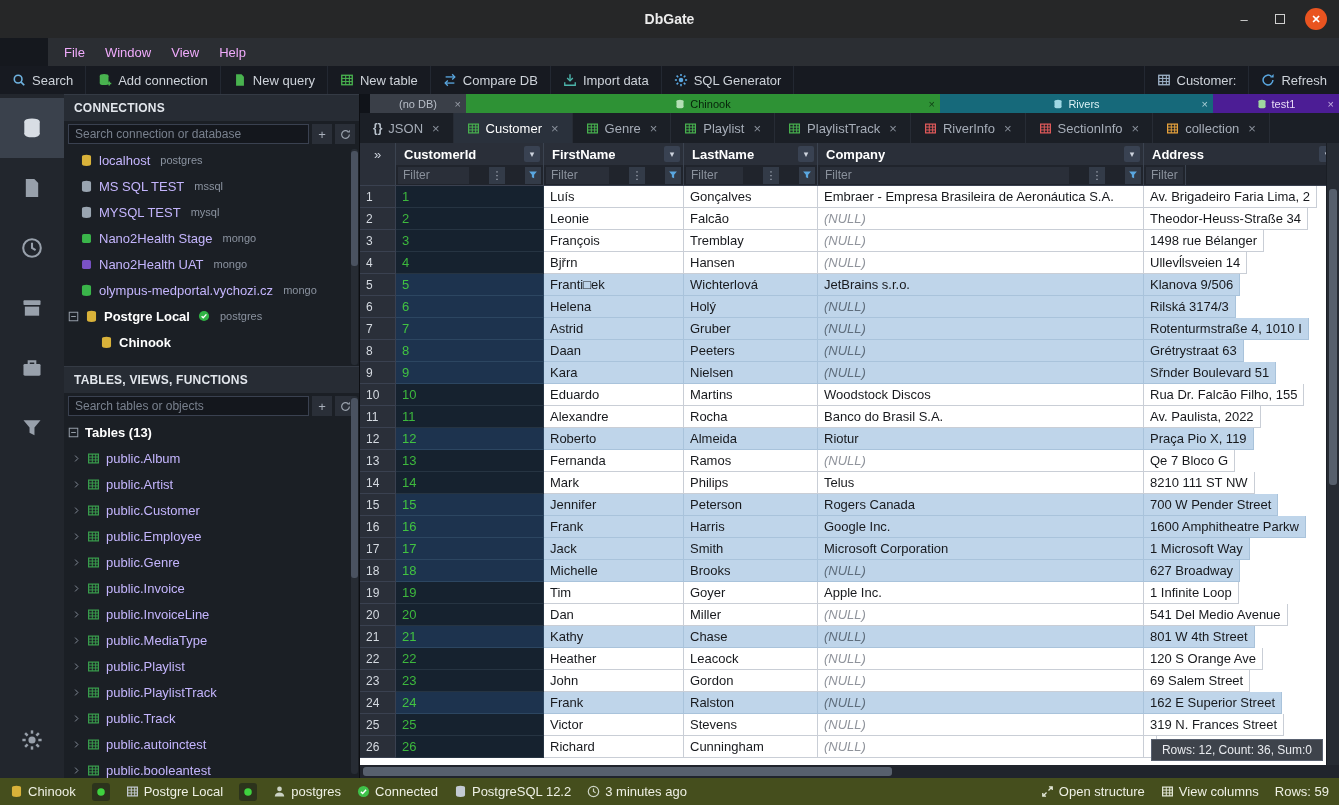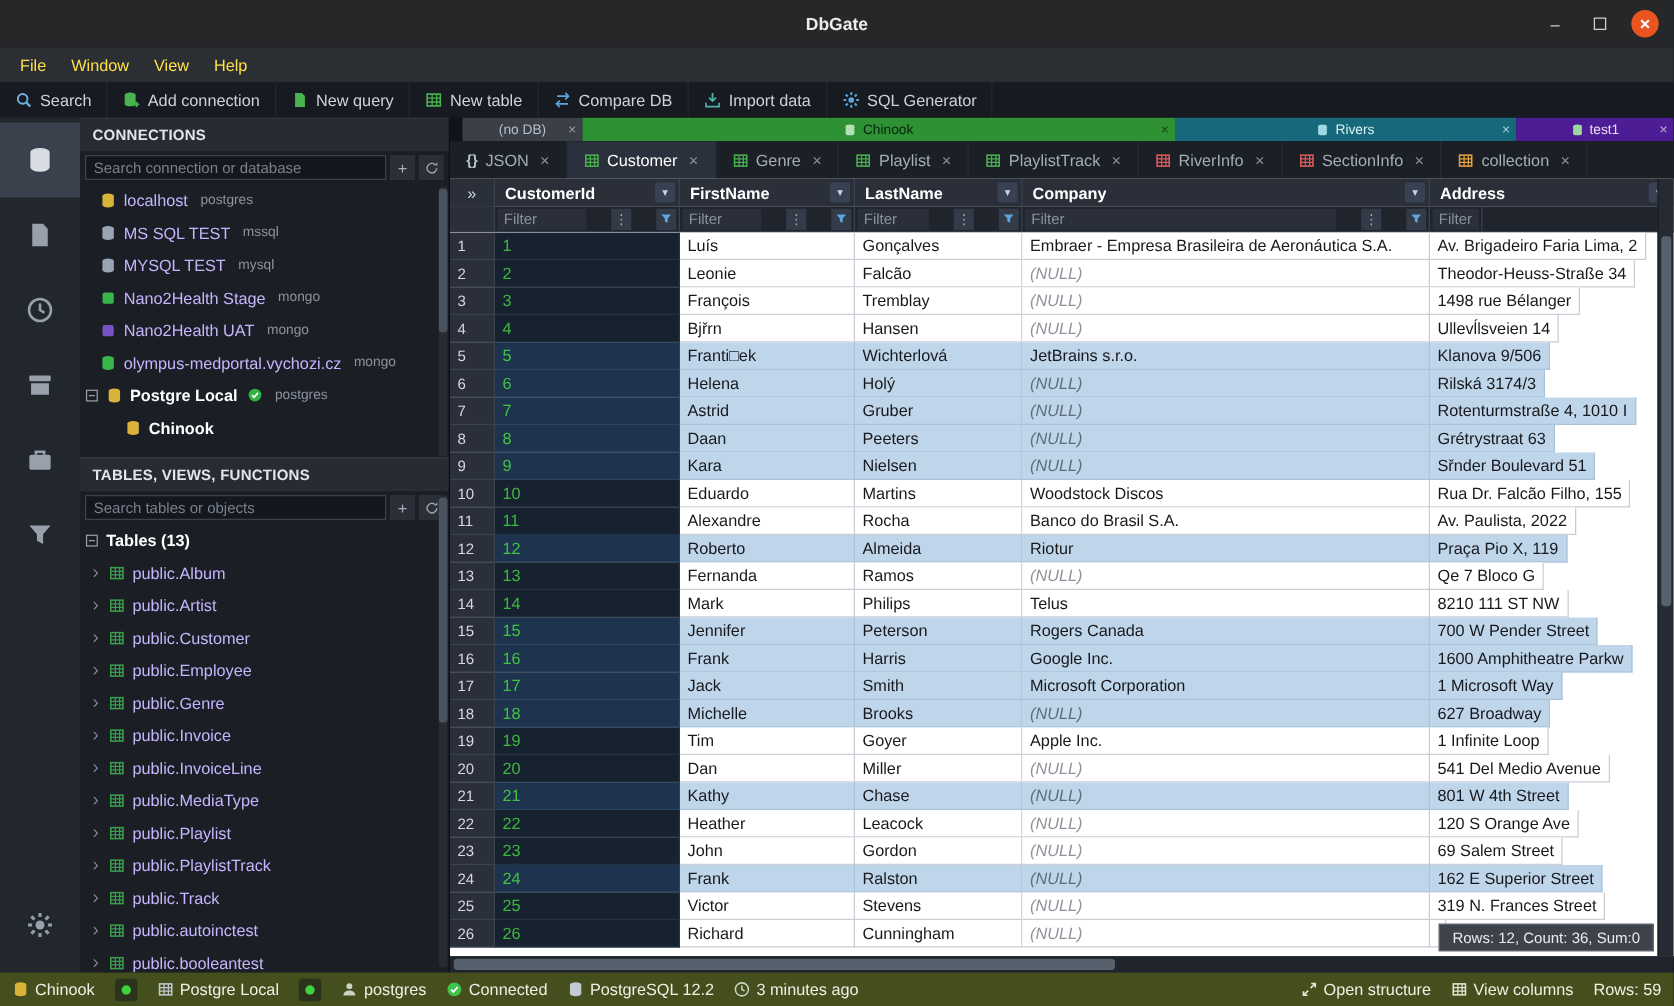--- a/index.html
+++ b/index.html
@@ -8,21 +8,21 @@
 
   
   .titlebar{position:relative;height:38px;background:#262728;display:flex;align-items:center;}
   .tb-title{position:absolute;left:0;right:0;text-align:center;font-weight:bold;font-size:14px;color:#ececec;}
   .tb-controls{margin-left:auto;display:flex;gap:14px;padding-right:12px;z-index:2;align-items:center;}
   .wc{width:22px;height:22px;display:flex;align-items:center;justify-content:center;color:#d9d9d9;font-size:13px;}
   .wc .maxbox{width:10px;height:10px;border:1.5px solid #cfcfcf;display:block;}
   .wc.close{background:#E95420;border-radius:50%;color:#fff;font-size:11px;font-weight:bold;}
 
   
-  .menubar{height:28px;background:#2b2e33;display:flex;align-items:center;padding-left:6px;color:#fde047;font-size:13px;}
+  .menubar{height:28px;background:#2b2e33;display:flex;align-items:center;padding-left:6px;color:#f0abfc;font-size:13px;margin-left:48px;}
   .menu-item{padding:4px 10px;}
 
   
   .toolbar{height:28px;background:#171a21;display:flex;align-items:center;justify-content:space-between;color:#ced3da;font-size:13px;}
   .tb-group{display:flex;height:100%;align-items:stretch;}
   .tb-item{display:flex;align-items:center;gap:6px;padding:0 12px;border-right:1px solid #232832;white-space:nowrap;}
   #tb-right .tb-item{border-right:none;border-left:1px solid #232832;}
 
   
   .main{position:absolute;top:94px;left:0;right:0;bottom:27px;display:flex;}
@@ -217,20 +217,43 @@
                 <line x1="3" y1="3" x2="4.8" y2="4.8"></line>
                 <line x1="11.2" y1="11.2" x2="13" y2="13"></line>
                 <line x1="3" y1="13" x2="4.8" y2="11.2"></line>
                 <line x1="11.2" y1="4.8" x2="13" y2="3"></line>
               </g>
             </svg>
           </span>
           <span>SQL Generator</span>
         </div>
       </div>
+    <div class="tb-group" id="tb-right">
+        <div class="tb-item">
+          <span class="ic" style="color:#9fb3c8;width:14px;height:14px">
+            <svg viewBox="0 0 16 16" fill="currentColor">
+              <rect x="2" y="2.6" width="12" height="10.8" fill="none" stroke="currentColor" stroke-width="1.5"></rect>
+              <line x1="2" y1="6.2" x2="14" y2="6.2" stroke="currentColor" stroke-width="1.2"></line>
+              <line x1="2" y1="9.8" x2="14" y2="9.8" stroke="currentColor" stroke-width="1.2"></line>
+              <line x1="6.5" y1="2.6" x2="6.5" y2="13.4" stroke="currentColor" stroke-width="1.2"></line>
+              <line x1="10.7" y1="2.6" x2="10.7" y2="13.4" stroke="currentColor" stroke-width="1.2"></line>
+            </svg>
+          </span>
+          <span>Customer:</span>
+        </div>
+        <div class="tb-item">
+          <span class="ic" style="color:#5aa7e0;width:14px;height:14px">
+            <svg viewBox="0 0 16 16" fill="currentColor">
+              <path d="M13.6 8a5.6 5.6 0 1 1-1.7-4" fill="none" stroke="currentColor" stroke-width="1.7"></path>
+              <path d="M14.4 1.2v3.8h-3.8z"></path>
+            </svg>
+          </span>
+          <span>Refresh</span>
+        </div>
+      </div>
   </div>
 
   <div class="main">
     <div class="rail" id="rail">
         <div class="rail-item active">
           <span class="ic" style="color:currentColor;width:22px;height:22px">
             <svg viewBox="0 0 16 16" fill="currentColor">
               <ellipse cx="8" cy="3.4" rx="5.6" ry="2.4"></ellipse>
               <rect x="2.4" y="3.4" width="11.2" height="9"></rect>
               <ellipse cx="8" cy="12.4" rx="5.6" ry="2.4"></ellipse>

